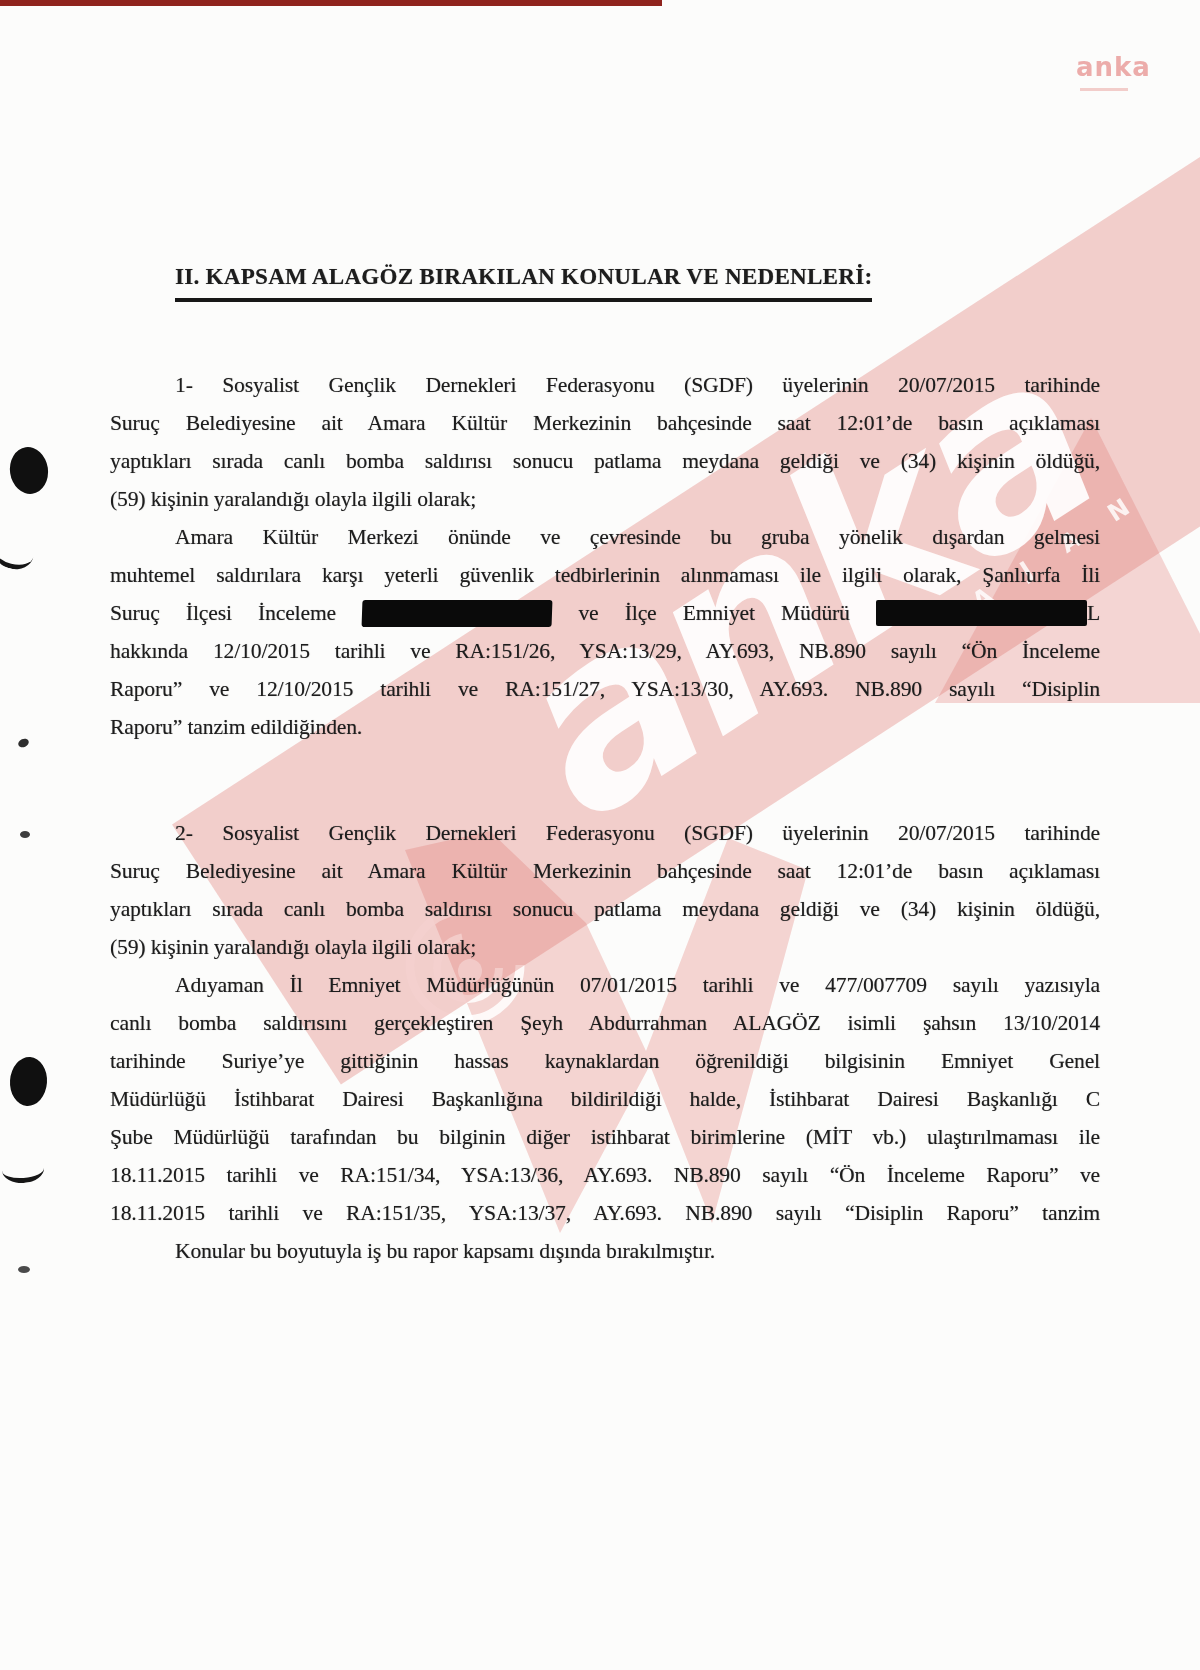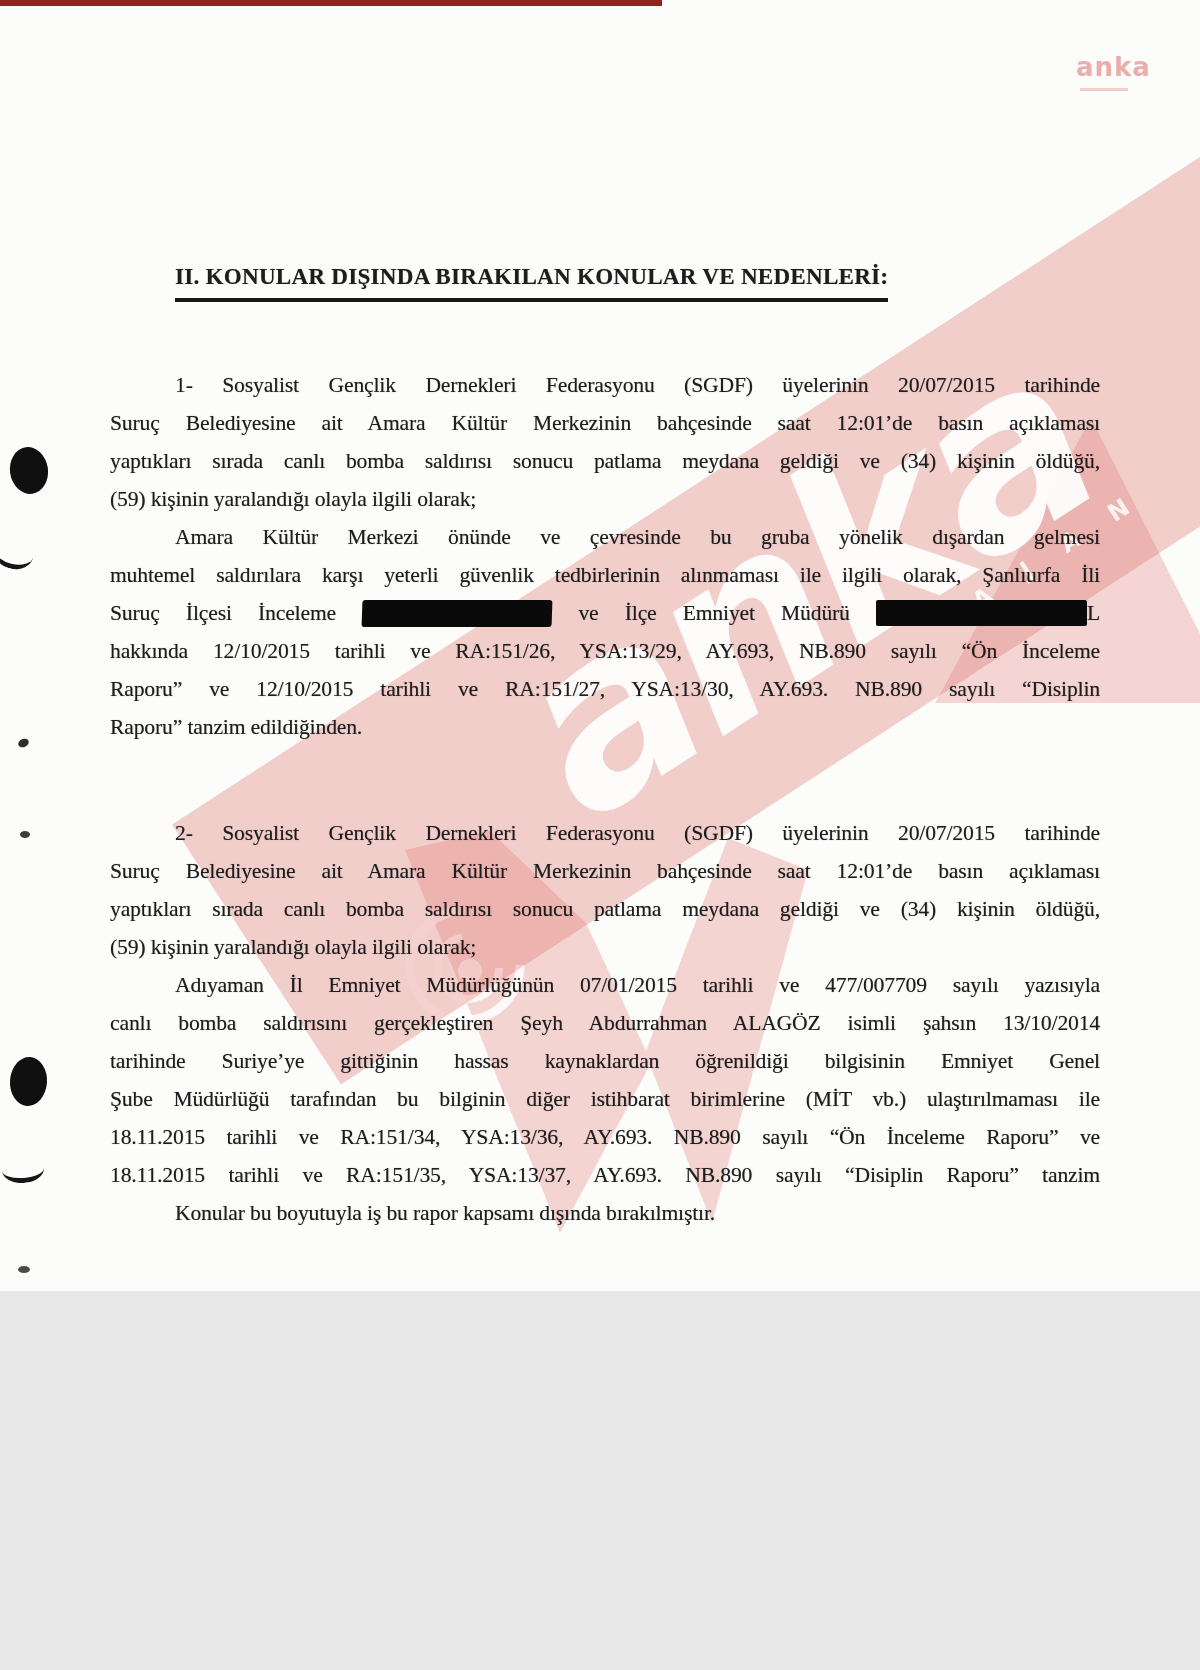--- a/index.html
+++ b/index.html
@@ -1,17 +1,17 @@
 <!DOCTYPE html>
 <html><head>
 <meta charset="utf-8">
 <style>
   html,body { margin:0; padding:0; background:#e8e8e8; }
   .page {
-    position:relative; width:1200px; height:1291px; margin:0 auto;
+    position:relative; width:1200px; height:1670px; margin:0 auto;
     background:#fcfcfb; overflow:hidden;
     font-family:"Liberation Serif", serif;
   }
 
   
   .top-line { position:absolute; left:0; top:0; width:662px; height:6px; background:#8f231d; z-index:5; }
 
   .punch { position:absolute; background:#101010; border-radius:50%; z-index:4; }
   .punch-1 { left:10px; top:447px; width:38px; height:47px; transform:rotate(-8deg); }
   .punch-2 { left:10px; top:1057px; width:37px; height:49px; transform:rotate(4deg); }
@@ -114,21 +114,21 @@
   <div class="crescent crescent-1"></div>
   <div class="speck speck-1"></div>
   <div class="speck speck-2"></div>
   <div class="punch punch-2"></div>
   <div class="crescent crescent-2"></div>
   <div class="speck speck-3"></div>
 
   <div class="content">
 
     <div class="title-wrap">
-      <span class="title">II. KONULAR DIŞINDA BIRAKILAN KONULAR VE NEDENLERİ:</span>
+      <span class="title">II. KAPSAM ALAGÖZ BIRAKILAN KONULAR VE NEDENLERİ:</span>
     </div>
 
     <div class="block-1">
       <div class="ln j ind">1- Sosyalist Gençlik Dernekleri Federasyonu (SGDF) üyelerinin 20/07/2015 tarihinde</div>
       <div class="ln j">Suruç Belediyesine ait Amara Kültür Merkezinin bahçesinde saat 12:01’de basın açıklaması</div>
       <div class="ln j">yaptıkları sırada canlı bomba saldırısı sonucu patlama meydana geldiği ve (34) kişinin öldüğü,</div>
       <div class="ln">(59) kişinin yaralandığı olayla ilgili olarak;</div>
       <div class="ln j ind">Amara Kültür Merkezi önünde ve çevresinde bu gruba yönelik dışardan gelmesi</div>
       <div class="ln j">muhtemel saldırılara karşı yeterli güvenlik tedbirlerinin alınmaması ile ilgili olarak, Şanlıurfa İli</div>
       <div class="ln j">
@@ -143,20 +143,21 @@
     </div>
 
     <div class="block-2">
       <div class="ln j ind">2- Sosyalist Gençlik Dernekleri Federasyonu (SGDF) üyelerinin 20/07/2015 tarihinde</div>
       <div class="ln j">Suruç Belediyesine ait Amara Kültür Merkezinin bahçesinde saat 12:01’de basın açıklaması</div>
       <div class="ln j">yaptıkları sırada canlı bomba saldırısı sonucu patlama meydana geldiği ve (34) kişinin öldüğü,</div>
       <div class="ln">(59) kişinin yaralandığı olayla ilgili olarak;</div>
       <div class="ln j ind">Adıyaman İl Emniyet Müdürlüğünün 07/01/2015 tarihli ve 477/007709 sayılı yazısıyla</div>
       <div class="ln j">canlı bomba saldırısını gerçekleştiren Şeyh Abdurrahman ALAGÖZ isimli şahsın 13/10/2014</div>
       <div class="ln j">tarihinde Suriye’ye gittiğinin hassas kaynaklardan öğrenildiği bilgisinin Emniyet Genel</div>
+      <div class="ln j">Müdürlüğü İstihbarat Dairesi Başkanlığına bildirildiği halde, İstihbarat Dairesi Başkanlığı C</div>
       <div class="ln j">Şube Müdürlüğü tarafından bu bilginin diğer istihbarat birimlerine (MİT vb.) ulaştırılmaması ile</div>
       <div class="ln j">18.11.2015 tarihli ve RA:151/34, YSA:13/36, AY.693. NB.890 sayılı “Ön İnceleme Raporu” ve</div>
       <div class="ln j">18.11.2015 tarihli ve RA:151/35, YSA:13/37, AY.693. NB.890 sayılı “Disiplin Raporu” tanzim</div>
     </div>
 
     <div class="block-3">
       <div class="ln ind">Konular bu boyutuyla iş bu rapor kapsamı dışında bırakılmıştır.</div>
     </div>
 
   </div>

